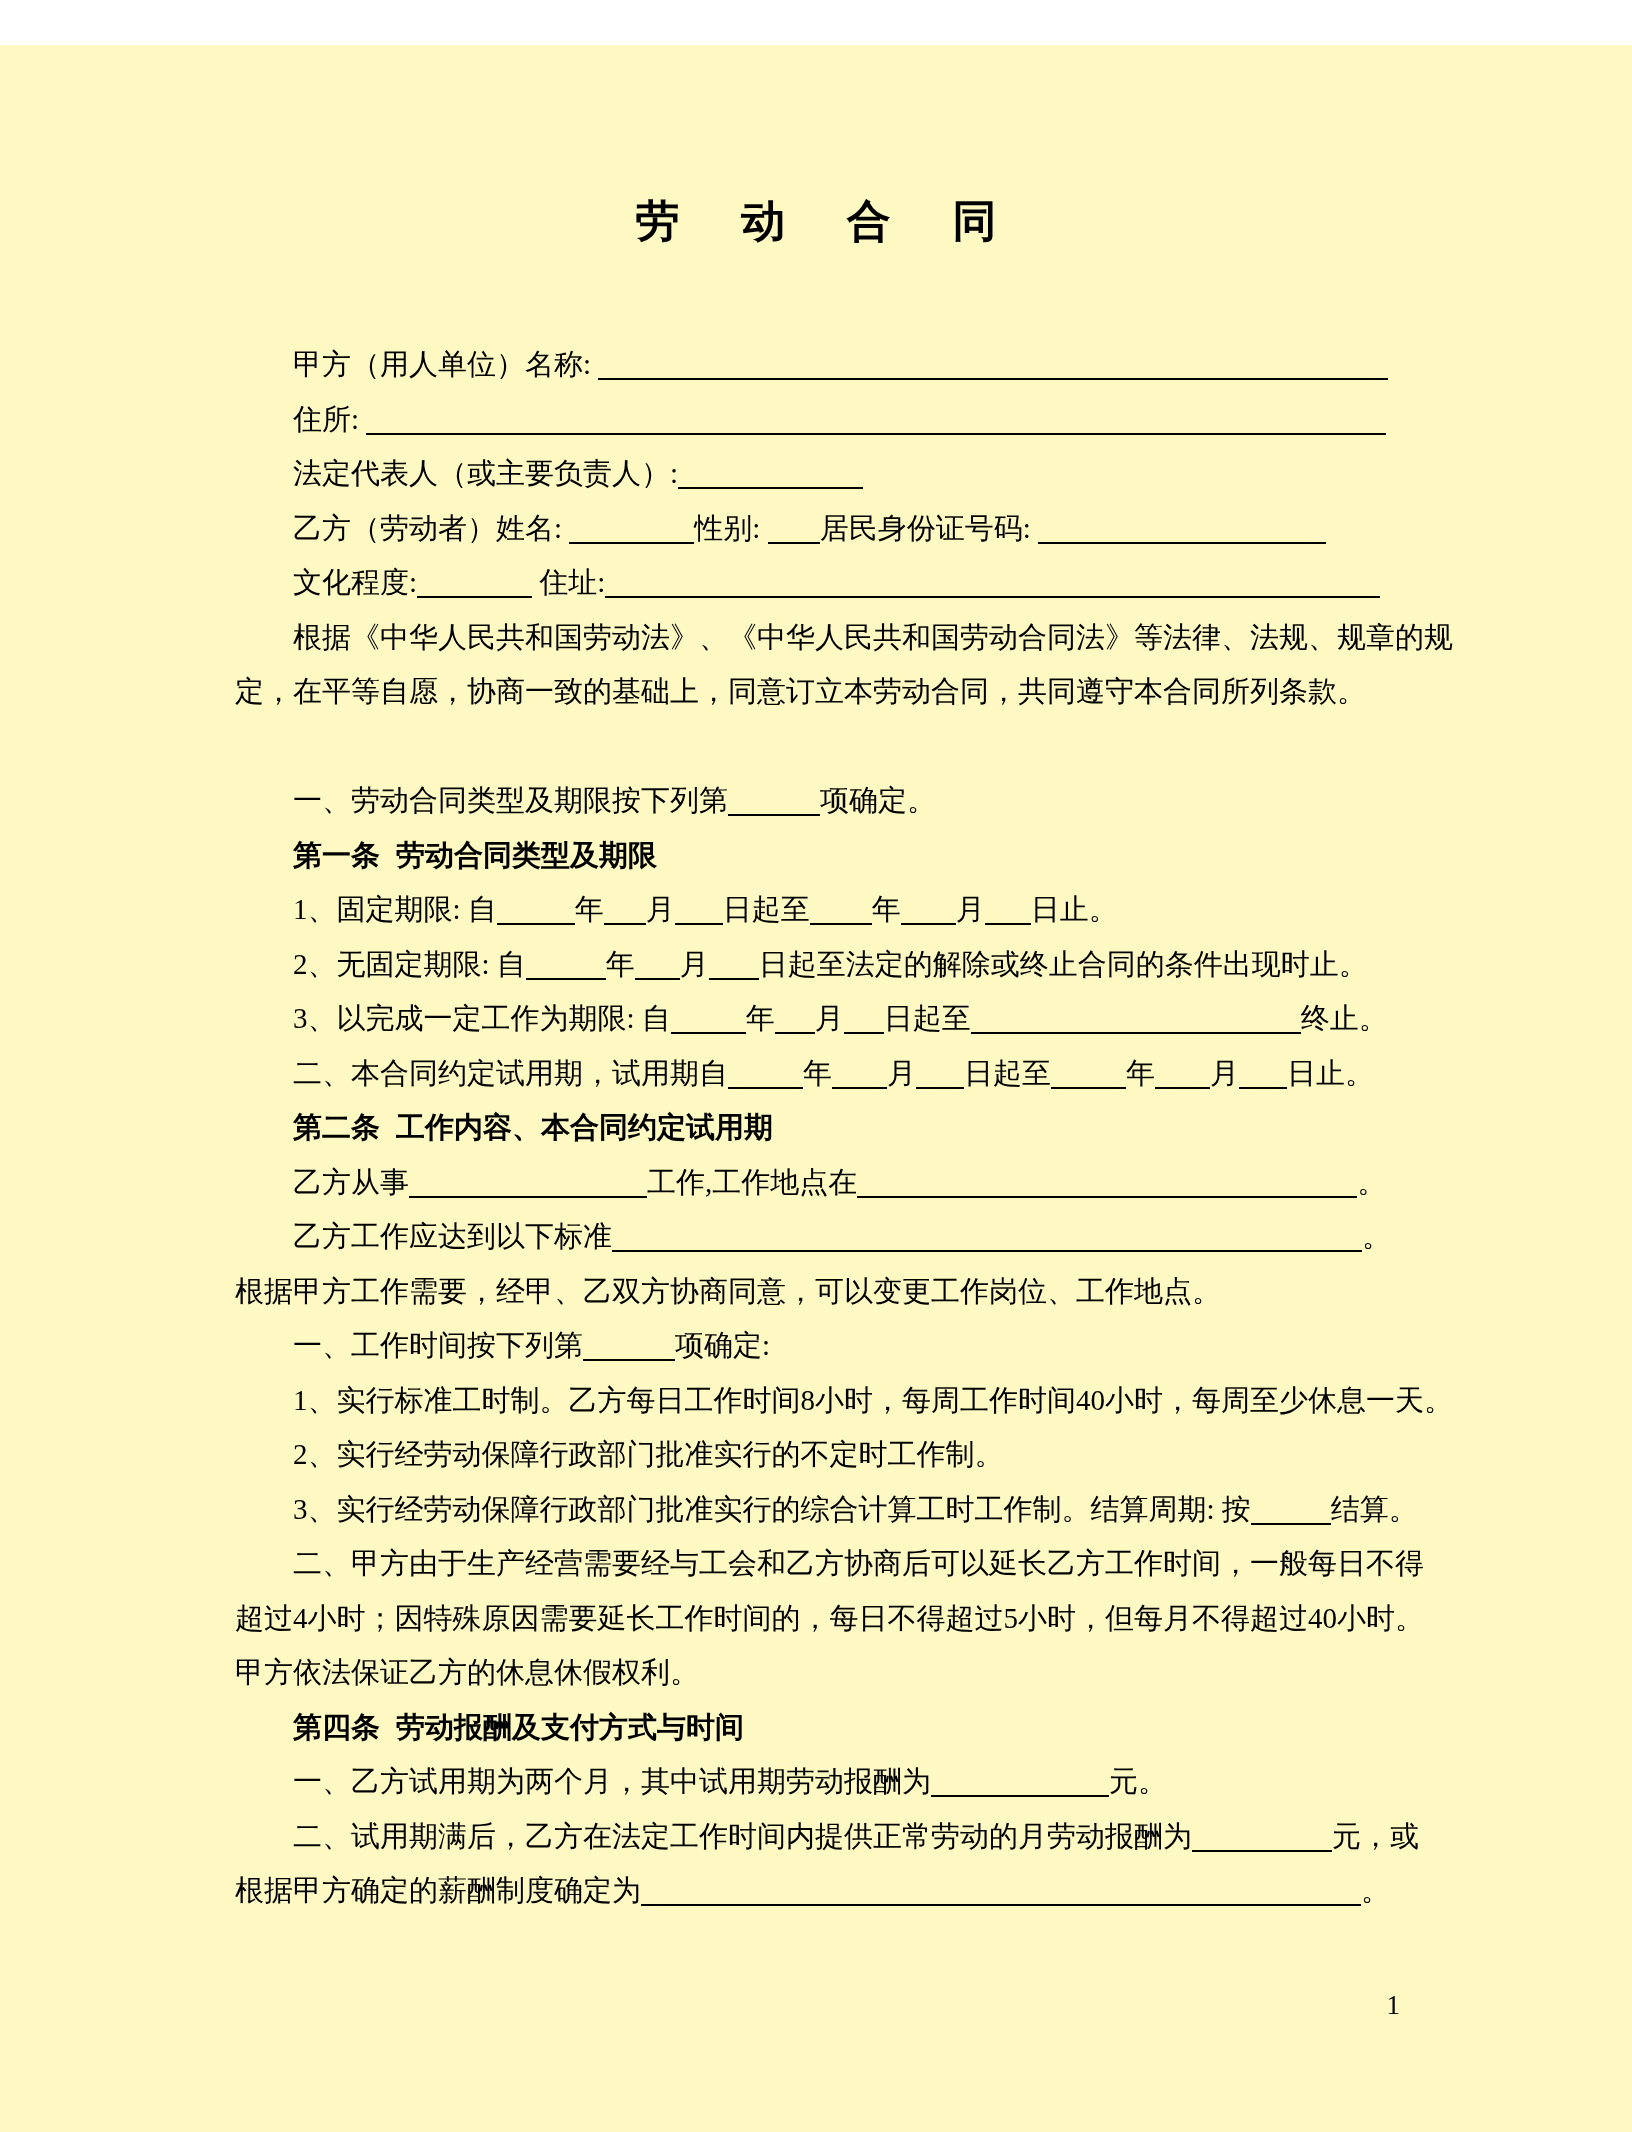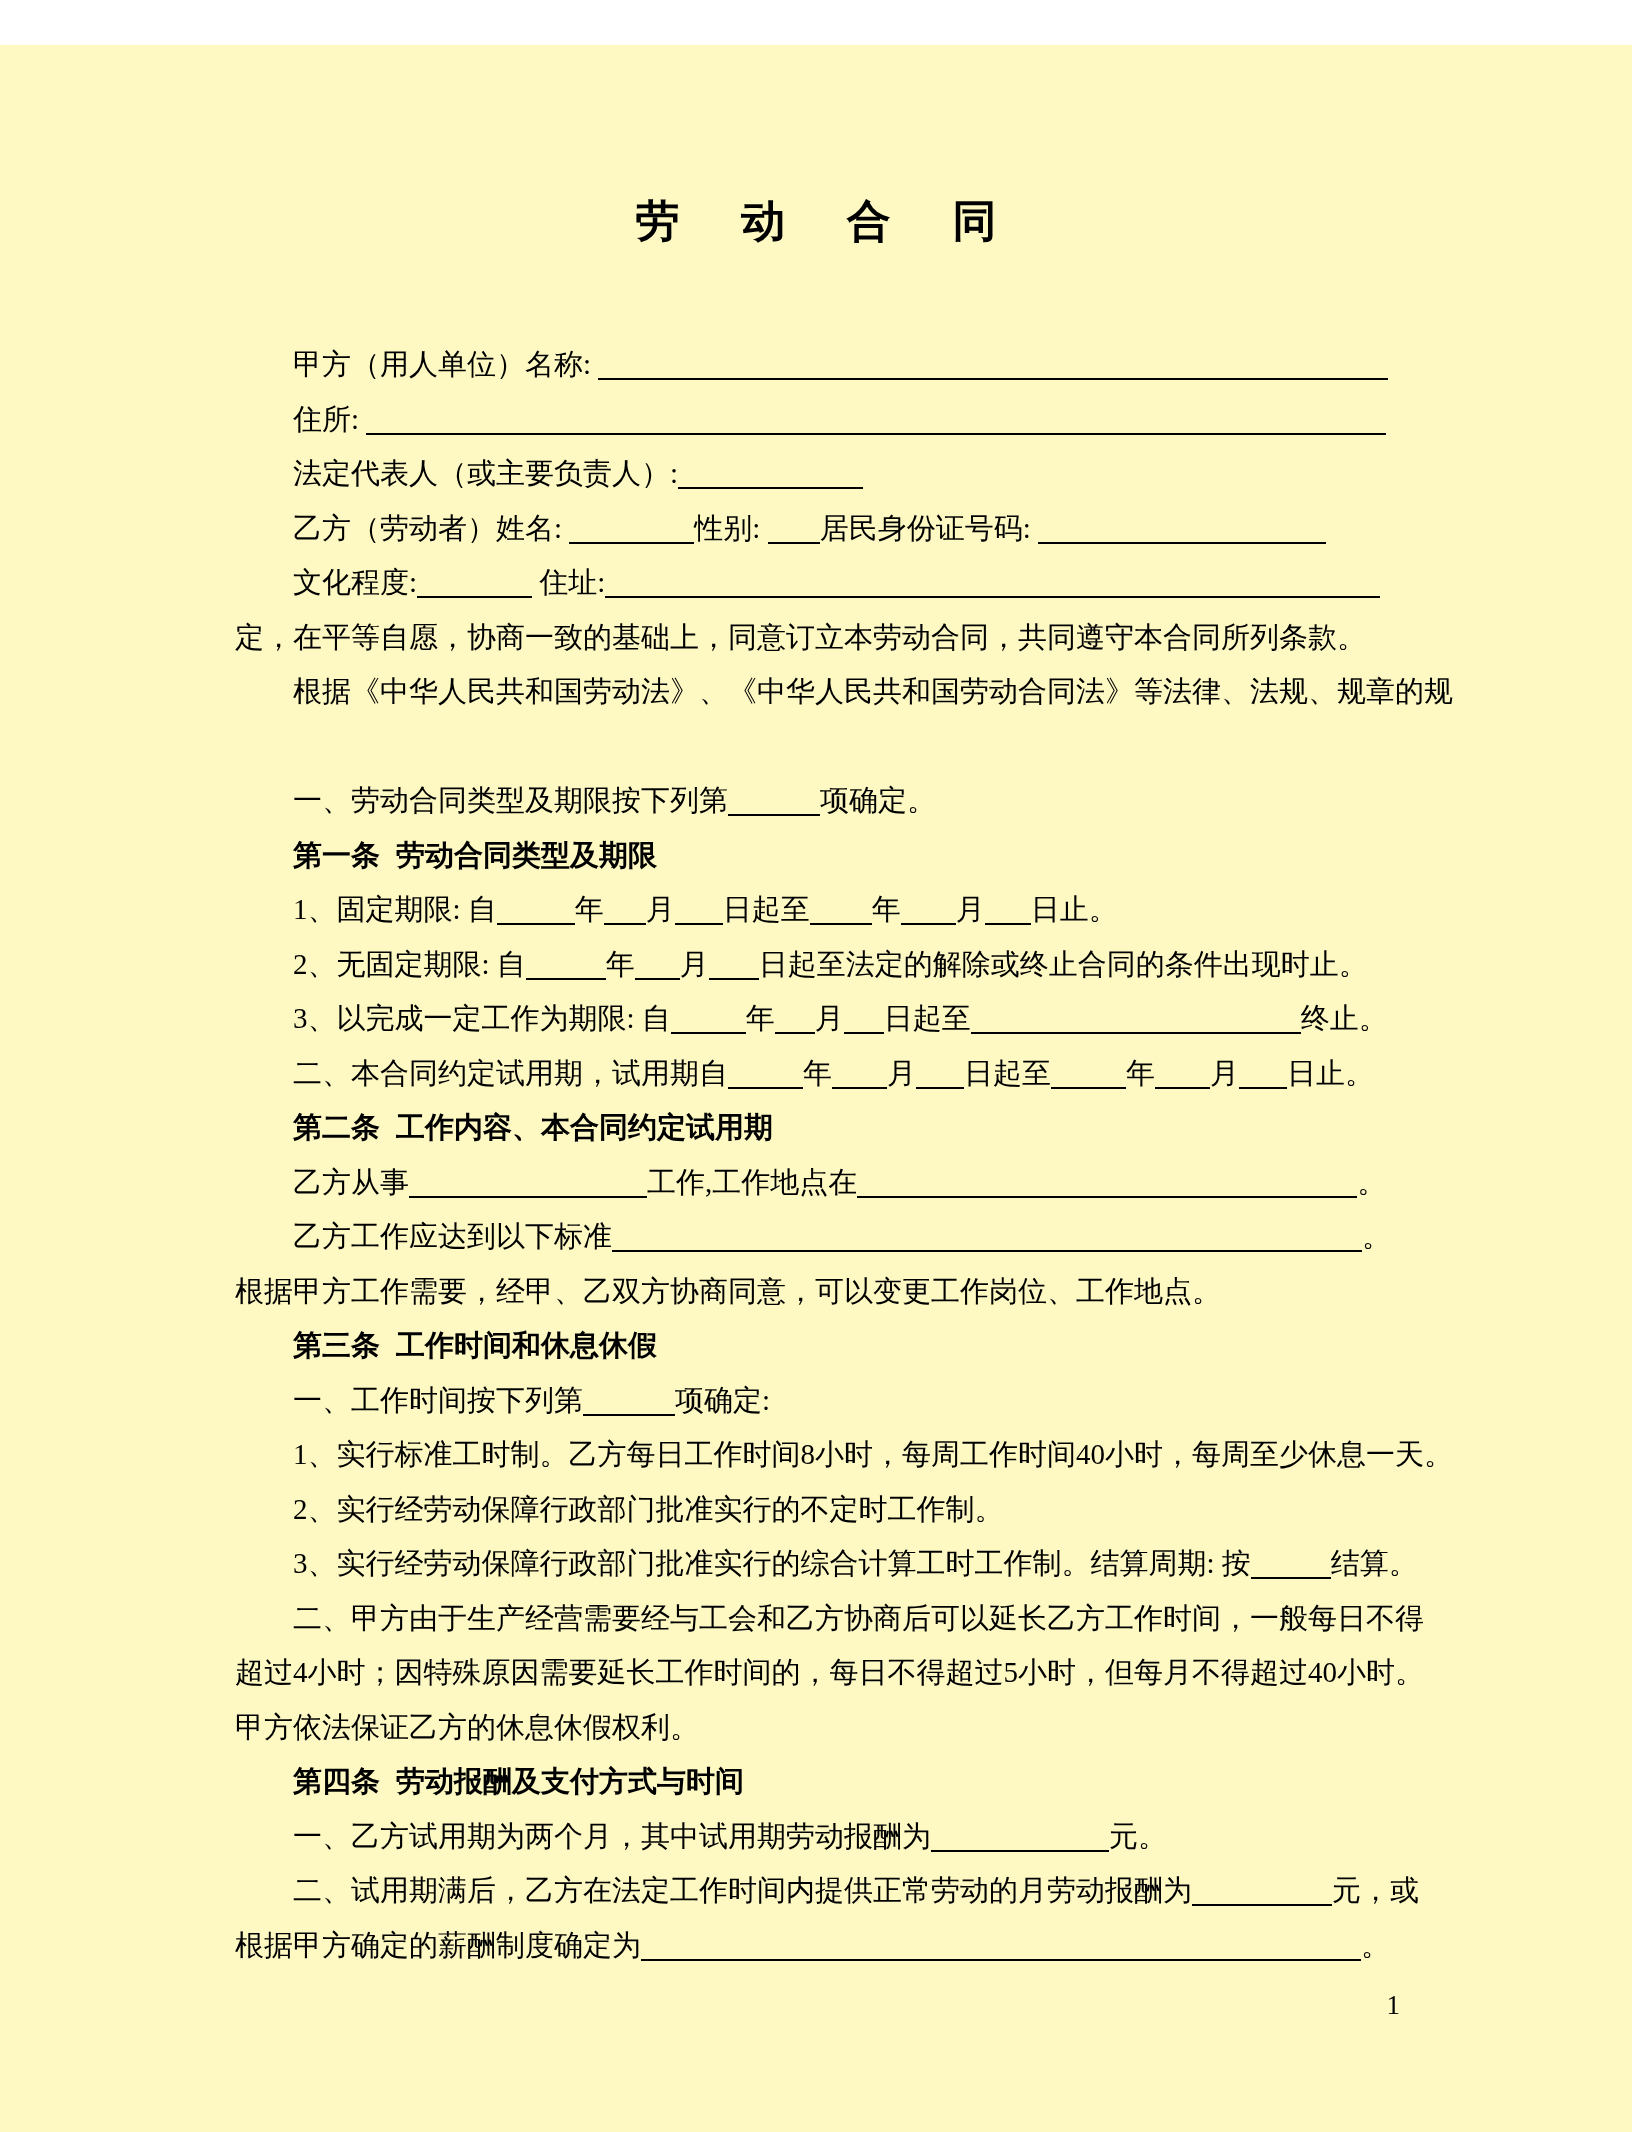--- a/index.html
+++ b/index.html
@@ -67,34 +67,33 @@
 <div class="page">
   <div class="title-wrap">
     <span class="title-text">劳动合同</span>
   </div>
   <div class="doc-body">
       <p class="line indent"><span>甲方（用人单位）名称: </span><span class="bl" style="width: 790px;"></span></p>
       <p class="line indent"><span>住所: </span><span class="bl" style="width: 1020px;"></span></p>
       <p class="line indent"><span>法定代表人（或主要负责人）:</span><span class="bl" style="width: 185px;"></span></p>
       <p class="line indent"><span>乙方（劳动者）姓名: </span><span class="bl" style="width: 125px;"></span><span>性别: </span><span class="bl" style="width: 52px;"></span><span>居民身份证号码: </span><span class="bl" style="width: 288px;"></span></p>
       <p class="line indent"><span>文化程度:</span><span class="bl" style="width: 115px;"></span><span> 住址:</span><span class="bl" style="width: 775px;"></span></p>
+      <p class="line indent"><span>根据《中华人民共和国劳动法》、《中华人民共和国劳动合同法》等法律、法规、规章的规</span></p>
       <p class="line"><span>定，在平等自愿，协商一致的基础上，同意订立本劳动合同，共同遵守本合同所列条款。</span></p>
-      <p class="line indent"><span>根据《中华人民共和国劳动法》、《中华人民共和国劳动合同法》等法律、法规、规章的规</span></p>
       <p class="line"></p>
       <p class="line indent"><span>一、劳动合同类型及期限按下列第</span><span class="bl" style="width: 92px;"></span><span>项确定。</span></p>
       <p class="line indent heading"><span>第一条  劳动合同类型及期限</span></p>
       <p class="line indent"><span>1、固定期限: 自</span><span class="bl" style="width: 78px;"></span><span>年</span><span class="bl" style="width: 42px;"></span><span>月</span><span class="bl" style="width: 48px;"></span><span>日起至</span><span class="bl" style="width: 62px;"></span><span>年</span><span class="bl" style="width: 55px;"></span><span>月</span><span class="bl" style="width: 46px;"></span><span>日止。</span></p>
       <p class="line indent"><span>2、无固定期限: 自</span><span class="bl" style="width: 80px;"></span><span>年</span><span class="bl" style="width: 45px;"></span><span>月</span><span class="bl" style="width: 50px;"></span><span>日起至法定的解除或终止合同的条件出现时止。</span></p>
       <p class="line indent"><span>3、以完成一定工作为期限: 自</span><span class="bl" style="width: 75px;"></span><span>年</span><span class="bl" style="width: 40px;"></span><span>月</span><span class="bl" style="width: 40px;"></span><span>日起至</span><span class="bl" style="width: 330px;"></span><span>终止。</span></p>
       <p class="line indent"><span>二、本合同约定试用期，试用期自</span><span class="bl" style="width: 75px;"></span><span>年</span><span class="bl" style="width: 55px;"></span><span>月</span><span class="bl" style="width: 48px;"></span><span>日起至</span><span class="bl" style="width: 75px;"></span><span>年</span><span class="bl" style="width: 55px;"></span><span>月</span><span class="bl" style="width: 48px;"></span><span>日止。</span></p>
       <p class="line indent heading"><span>第二条  工作内容、本合同约定试用期</span></p>
       <p class="line indent"><span>乙方从事</span><span class="bl" style="width: 238px;"></span><span>工作,工作地点在</span><span class="bl" style="width: 500px;"></span><span>。</span></p>
       <p class="line indent"><span>乙方工作应达到以下标准</span><span class="bl" style="width: 750px;"></span><span>。</span></p>
       <p class="line"><span>根据甲方工作需要，经甲、乙双方协商同意，可以变更工作岗位、工作地点。</span></p>
-      <p class="line indent heading"><span>第三条  工作时间和休息休假</span></p>
       <p class="line indent"><span>一、工作时间按下列第</span><span class="bl" style="width: 92px;"></span><span>项确定:</span></p>
       <p class="line indent"><span>1、实行标准工时制。乙方每日工作时间8小时，每周工作时间40小时，每周至少休息一天。</span></p>
       <p class="line indent"><span>2、实行经劳动保障行政部门批准实行的不定时工作制。</span></p>
       <p class="line indent"><span>3、实行经劳动保障行政部门批准实行的综合计算工时工作制。结算周期: 按</span><span class="bl" style="width: 80px;"></span><span>结算。</span></p>
       <p class="line indent"><span>二、甲方由于生产经营需要经与工会和乙方协商后可以延长乙方工作时间，一般每日不得</span></p>
       <p class="line"><span>超过4小时；因特殊原因需要延长工作时间的，每日不得超过5小时，但每月不得超过40小时。</span></p>
       <p class="line"><span>甲方依法保证乙方的休息休假权利。</span></p>
       <p class="line indent heading"><span>第四条  劳动报酬及支付方式与时间</span></p>
       <p class="line indent"><span>一、乙方试用期为两个月，其中试用期劳动报酬为</span><span class="bl" style="width: 178px;"></span><span>元。</span></p>
       <p class="line indent"><span>二、试用期满后，乙方在法定工作时间内提供正常劳动的月劳动报酬为</span><span class="bl" style="width: 140px;"></span><span>元，或</span></p>

